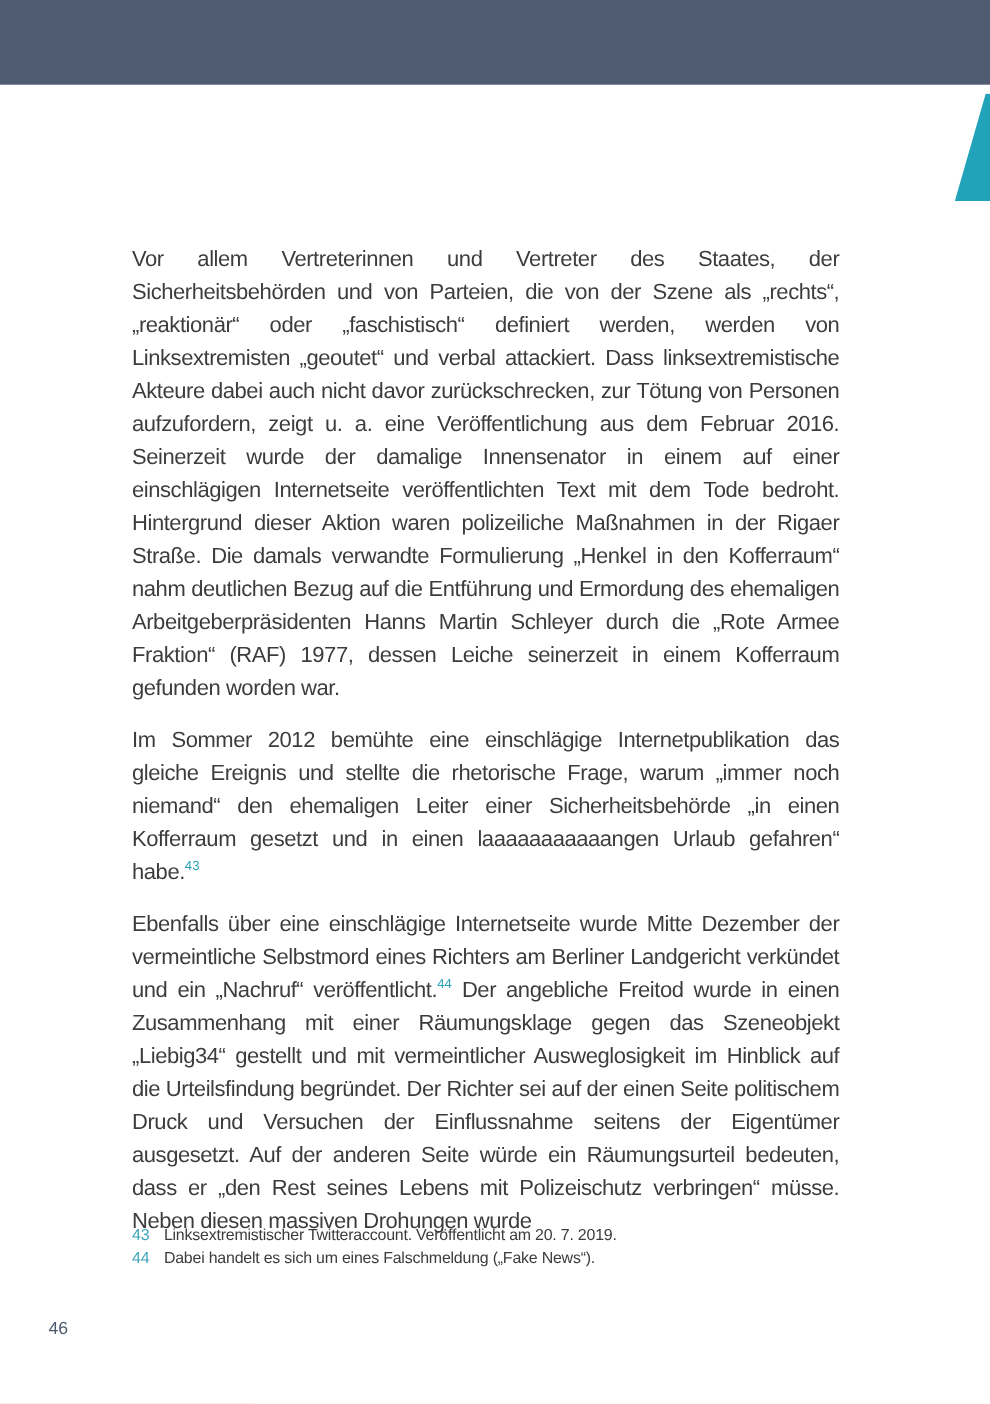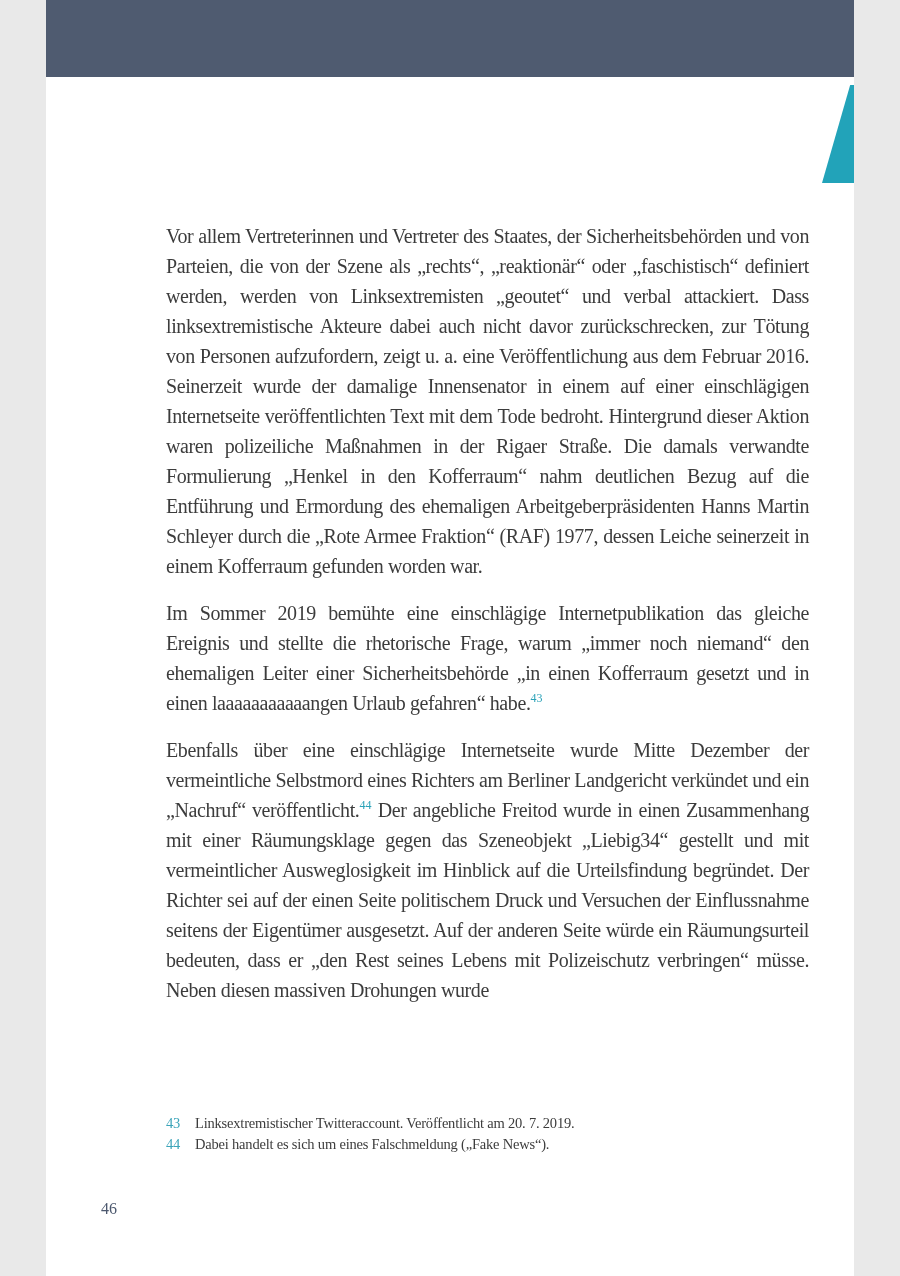--- a/index.html
+++ b/index.html
@@ -1,24 +1,24 @@
 <!DOCTYPE html>
 <html lang="de"><head>
 <meta charset="utf-8">
 <style>
   * { margin: 0; padding: 0; box-sizing: border-box; }
   html, body { background: #e9e9e9; }
   .page {
     position: relative;
-    width: 808px;
+    width: 900px;
     height: 1276px;
     margin: 0 auto;
     background: #ffffff;
     overflow: hidden;
-    font-family: Liberation Serif, serif;
+    font-family: Liberation Sans, sans-serif;
   }
   .top-bar {
     position: absolute;
     top: 0; left: 0;
     width: 100%;
     height: 77px;
     background: #4f5b70;
   }
   .accent-triangle {
     position: absolute;
@@ -62,39 +62,39 @@
     letter-spacing: -0.2px;
   }
   .footnote { display: flex; }
   .fn-num {
     color: #3ba4b9;
     flex: 0 0 29px;
   }
   .fn-text { flex: 1; }
   .page-number {
     position: absolute;
-    left: 55px;
+    left: 44px;
     top: 1200px;
     font-size: 16px;
     color: #4c586e;
   }
 </style>
 </head>
 <body>
 
 <div class="page">
 
   <div class="top-bar"></div>
 
   <div class="accent-triangle"></div>
 
   <main class="body-text">
     <p class="para"><span>Vor allem Vertreterinnen und Vertreter des Staates, der Sicherheitsbehörden und von Parteien, die von der Szene als „rechts“, „reaktionär“ oder „faschistisch“ definiert werden, werden von Linksextremisten „geoutet“ und verbal attackiert. Dass linksextremistische Akteure dabei auch nicht davor zurückschrecken, zur Tötung von Personen aufzufordern, zeigt u. a. eine Veröffentlichung aus dem Februar 2016. Seinerzeit wurde der damalige Innensenator in einem auf einer einschlägigen Internetseite veröffentlichten Text mit dem Tode bedroht. Hintergrund dieser Aktion waren polizeiliche Maßnahmen in der Rigaer Straße. Die damals verwandte Formulierung „Henkel in den Kofferraum“ nahm deutlichen Bezug auf die Entführung und Ermordung des ehemaligen Arbeitgeberpräsidenten Hanns Martin Schleyer durch die „Rote Armee Fraktion“ (RAF) 1977, dessen Leiche seinerzeit in einem Kofferraum gefunden worden war.</span></p>
 
-    <p class="para"><span>Im Sommer 2019 bemühte eine einschlägige Internetpublikation das gleiche Ereignis und stellte die rhetorische Frage, warum „immer noch niemand“ den ehemaligen Leiter einer Sicherheitsbehörde „in einen Kofferraum gesetzt und in einen laaaaaaaaaaangen Urlaub gefahren“ habe.</span><sup class="fn-ref">43</sup></p>
+    <p class="para"><span>Im Sommer 2012 bemühte eine einschlägige Internetpublikation das gleiche Ereignis und stellte die rhetorische Frage, warum „immer noch niemand“ den ehemaligen Leiter einer Sicherheitsbehörde „in einen Kofferraum gesetzt und in einen laaaaaaaaaaangen Urlaub gefahren“ habe.</span><sup class="fn-ref">43</sup></p>
 
     <p class="para"><span>Ebenfalls über eine einschlägige Internetseite wurde Mitte Dezember der vermeintliche Selbstmord eines Richters am Berliner Landgericht verkündet und ein „Nachruf“ veröffentlicht.</span><sup class="fn-ref">44</sup><span> Der angebliche Freitod wurde in einen Zusammenhang mit einer Räumungsklage gegen das Szeneobjekt „Liebig34“ gestellt und mit vermeintlicher Ausweglosigkeit im Hinblick auf die Urteilsfindung begründet. Der Richter sei auf der einen Seite politischem Druck und Versuchen der Einflussnahme seitens der Eigentümer ausgesetzt. Auf der anderen Seite würde ein Räumungsurteil bedeuten, dass er „den Rest seines Lebens mit Polizeischutz verbringen“ müsse. Neben diesen massiven Drohungen wurde</span></p>
   </main>
 
   <footer class="footnotes">
     <div class="footnote">
       <span class="fn-num">43</span>
       <span class="fn-text">Linksextremistischer Twitteraccount. Veröffentlicht am 20. 7. 2019.</span>
     </div>
     <div class="footnote">

